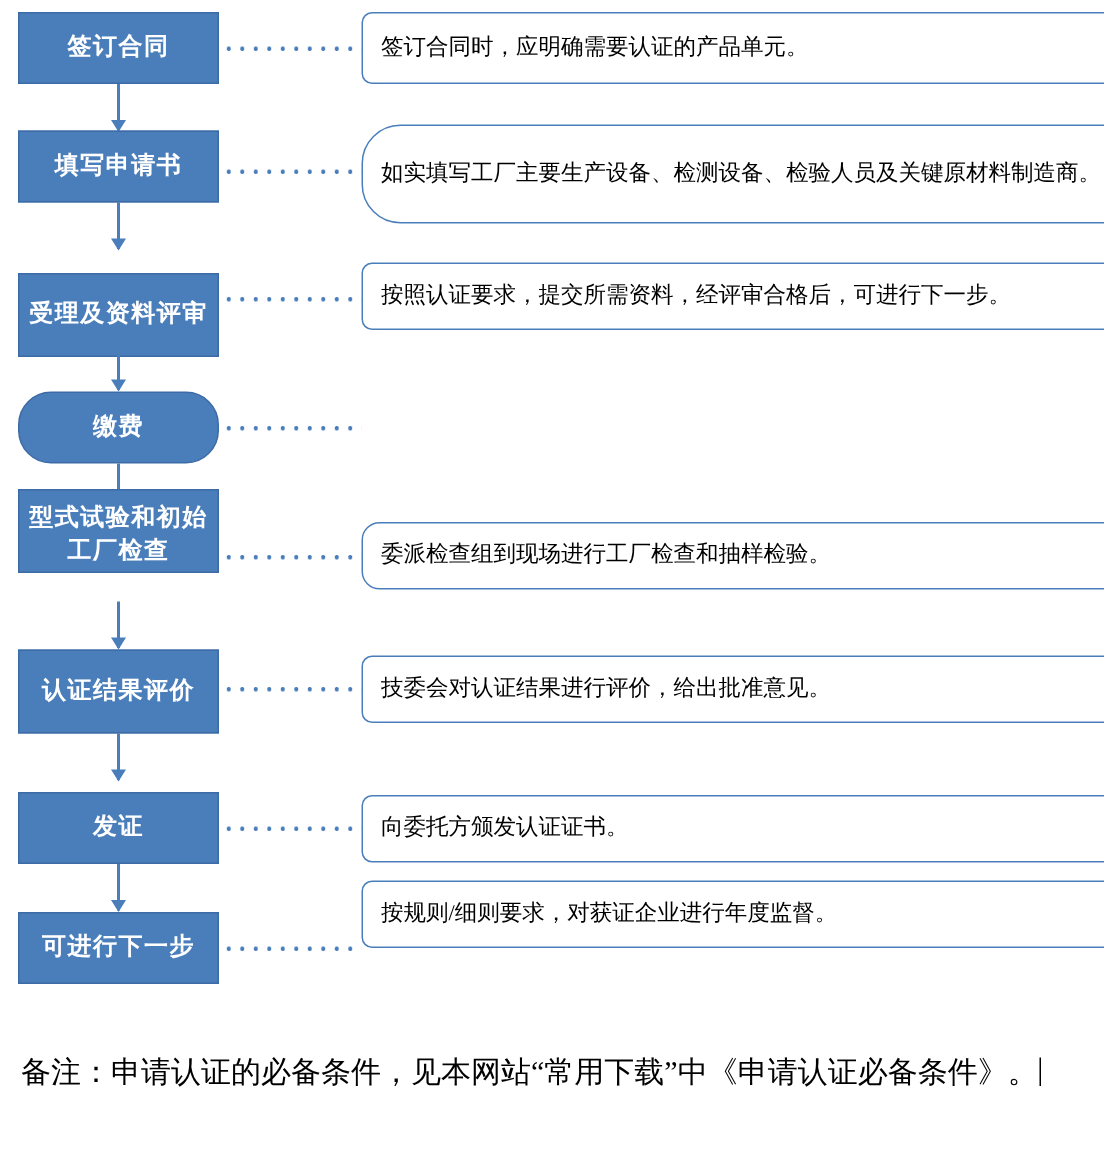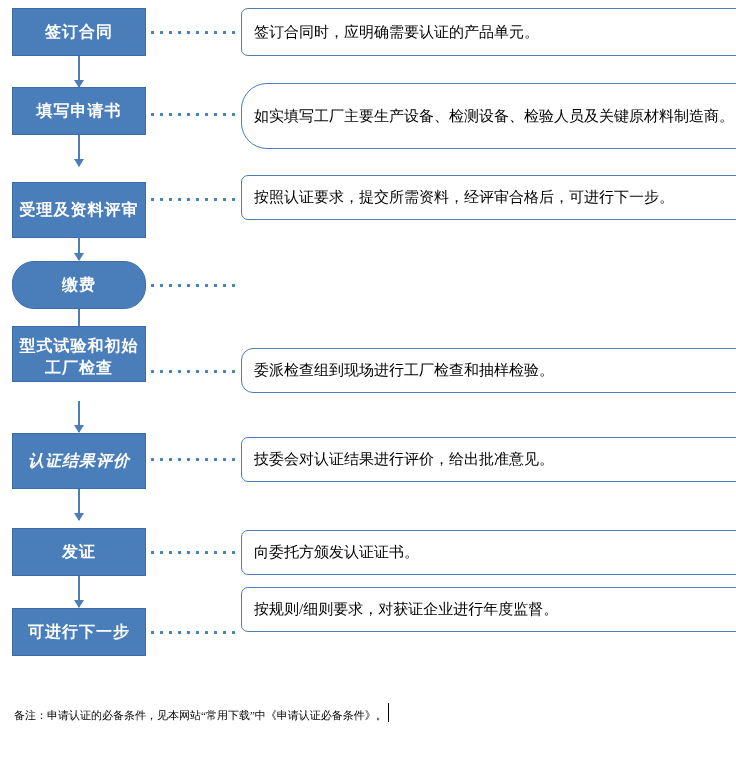--- a/index.html
+++ b/index.html
@@ -91,21 +91,21 @@
     display: block;
     width: 100%;
   }
 
   
   .remark {
     position: absolute;
     left: 14px;
     top: 697px;
     width: 700px;
-    font-size: 11px;
+    font-size: 20px;
     line-height: 36px;
     color: #000000;
   }
   .caret {
     display: inline-block;
     width: 1px;
     height: 19px;
     background: #000;
     vertical-align: -3px;
     margin-left: 1px;
@@ -151,21 +151,21 @@
 
   <div class="step-box" style="top:326px;height:56px;align-items:flex-end;">
     <span>型式试验和初始工厂检查</span>
   </div>
   <div class="connector" style="top:401px;height:31px;"></div>
   <div class="dots" style="top:370px;width:93px;"></div>
   <div class="note-box" style="top:348px;height:45px;border-radius:12px;">
     <span class="note-text">委派检查组到现场进行工厂检查和抽样检验。</span>
   </div>
 
-  <div class="step-box" style="top:433px;height:56px;font-style:italic;">
+  <div class="step-box" style="top:433px;height:56px;">
     <span>认证结果评价</span>
   </div>
   <div class="connector" style="top:489px;height:31px;"></div>
   <div class="dots" style="top:458px;width:93px;"></div>
   <div class="note-box" style="top:437px;height:45px;">
     <span class="note-text">技委会对认证结果进行评价，给出批准意见。</span>
   </div>
 
   <div class="step-box" style="top:528px;height:48px;">
     <span>发证</span>

